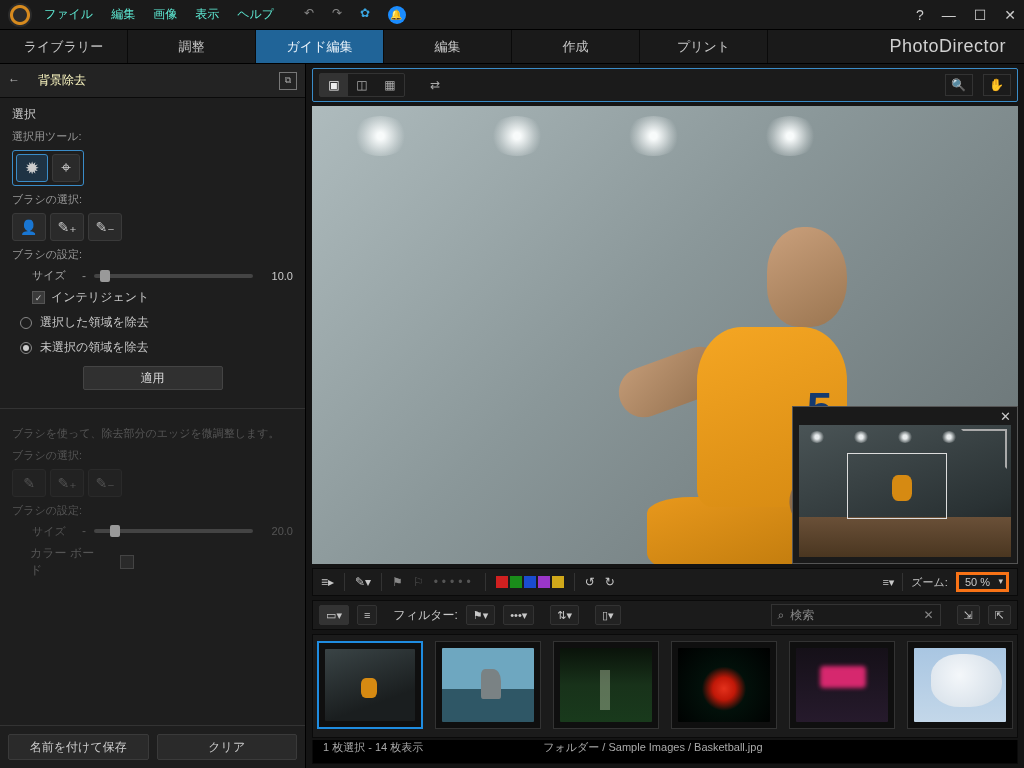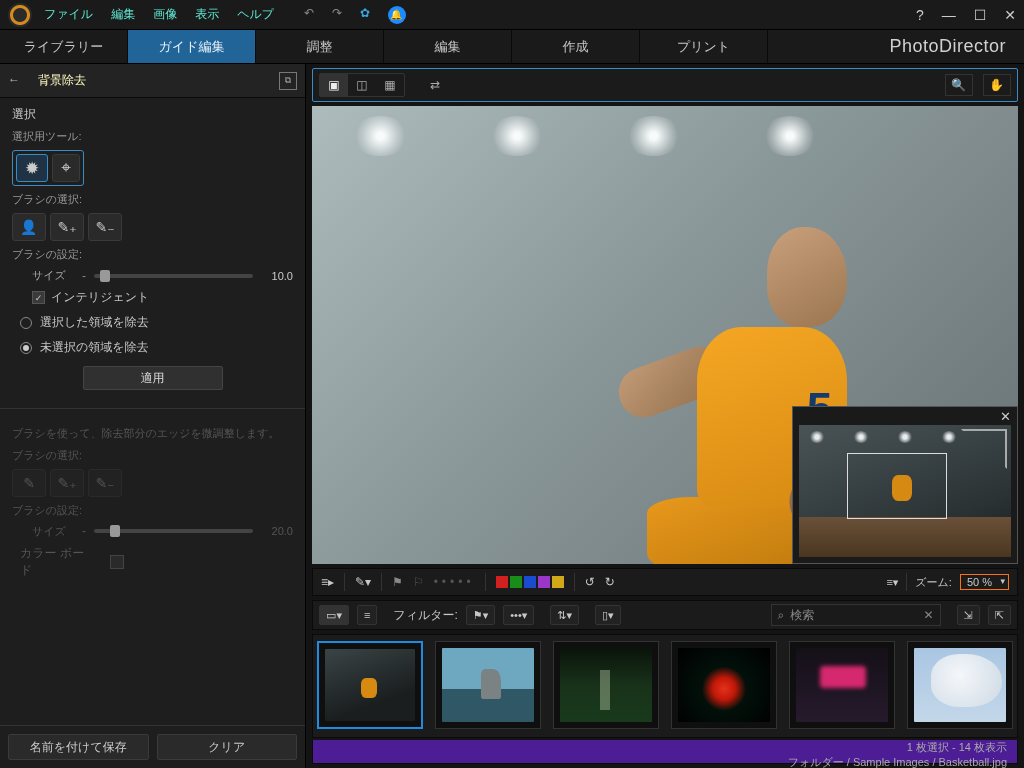--- a/index.html
+++ b/index.html
@@ -87,21 +87,21 @@
 .nav-lights div { width: 16px; height: 12px; background: radial-gradient(circle,#e8eced 20%,transparent 70%); border-radius: 50%; }
 .nav-hoop { position: absolute; top: 4px; right: 4px; width: 46px; height: 40px; border: 2px solid transparent; border-top: 2px solid #aaa; border-right: 2px solid #aaa; }
 .nav-player { position: absolute; left: 44%; top: 38%; width: 20px; height: 26px; background: #d68a12; border-radius: 30%; }
 .nav-rect { position: absolute; left: 48px; top: 28px; width: 100px; height: 66px; border: 1px solid #ddd; }
 
 .mid-toolbar { height: 28px; margin: 2px 6px; display: flex; align-items: center; gap: 10px; background: #1b1b1b; border: 1px solid #0a0a0a; padding: 0 8px; }
 .mid-toolbar .sep { width: 1px; height: 18px; background: #333; }
 .color-chips { display: flex; gap: 2px; }
 .chip { width: 12px; height: 12px; }
 .zoom-area { margin-left: auto; display: flex; align-items: center; gap: 8px; font-size: 11px; }
-.zoom-dd { border: 1px solid #f97316; padding: 1px 16px 1px 6px; position: relative; }
+.zoom-dd { border: 3px solid #f97316; padding: 1px 16px 1px 6px; position: relative; }
 .zoom-dd::after { content: "▾"; position: absolute; right: 3px; font-size: 9px; }
 
 .filter-bar { height: 30px; margin: 2px 6px; display: flex; align-items: center; gap: 8px; background: #1b1b1b; border: 1px solid #0a0a0a; padding: 0 6px; }
 .fb-btn { height: 20px; padding: 0 6px; border: 1px solid #333; display: flex; align-items: center; gap: 3px; font-size: 11px; border-radius: 2px; background: #222; }
 .fb-btn.active { background: #333; }
 .search-box { margin-left: auto; width: 170px; height: 22px; border: 1px solid #333; display: flex; align-items: center; padding: 0 6px; gap: 6px; color: #888; background: #1a1a1a; }
 .search-box .x { margin-left: auto; }
 .export-icons { display: flex; gap: 8px; margin-left: 8px; }
 
 .filmstrip { height: 104px; margin: 2px 6px; display: flex; gap: 12px; padding: 6px 4px; overflow: hidden; background: #1b1b1b; border: 1px solid #0a0a0a; }
@@ -113,21 +113,21 @@
 .tb2 { background: linear-gradient(180deg,#6ea7c0 55%,#2f5766 56%); }
 .tb2::after { content: ""; position: absolute; left: 42%; top: 28%; width: 20px; height: 30px; background: #7a8284; border-radius: 20% 40% 10% 10%; }
 .tb3 { background: linear-gradient(180deg,#0a130a,#18321a 50%,#193a1c); }
 .tb3::after { content: ""; position: absolute; left: 44%; top: 30%; width: 10px; height: 40px; background: rgba(220,235,200,.35); }
 .tb4 { background: radial-gradient(circle at 50% 55%,#e4311c 0%,#c11808 18%,#02100a 36%,#000 100%); }
 .tb5 { background: linear-gradient(180deg,#151018,#261a2c); }
 .tb5::after { content:"";position:absolute;left:26%;top:24%;width:46px;height:22px;background:#d6286e;filter:blur(2px);border-radius:4px;}
 .tb6 { background: linear-gradient(180deg,#a9c6e2,#c3d7e9); }
 .tb6::after { content:"";position:absolute;inset:8% 4% 20% 18%;background:radial-gradient(circle at 40% 40%,#f4f7fa,#cdd9e4);border-radius:40% 50% 45% 40%;}
 
-.statusbar { height: 24px; margin: 0 6px 4px 6px; display: flex; align-items: flex-end; padding: 0 10px; font-size: 11px; color: #aaa; background: #4c1d95; border: 1px solid #0a0a0a; border-top: none; flex-direction: column; }
+.statusbar { height: 24px; margin: 0 6px 4px 6px; display: flex; align-items: flex-start; padding: 0 10px; font-size: 11px; color: #aaa; background: #000000; border: 1px solid #0a0a0a; border-top: none; }
 .statusbar .path { margin-left: 120px; }
 </style>
 </head>
 <body>
 
 <div class="titlebar">
   <div class="logo"></div>
   <div class="menu">
     <span>ファイル</span>
     <span>編集</span>
@@ -144,22 +144,22 @@
   <div class="wincontrols">
     <span>?</span>
     <span>—</span>
     <span>☐</span>
     <span>✕</span>
   </div>
 </div>
 
 <div class="tabbar">
   <div class="tab">ライブラリー</div>
+  <div class="tab">調整</div>
   <div class="tab active">ガイド編集</div>
-  <div class="tab">調整</div>
   <div class="tab">編集</div>
   <div class="tab">作成</div>
   <div class="tab">プリント</div>
   <div class="brand">PhotoDirector</div>
 </div>
 
 <div class="main">
 
   <div class="left">
     <div class="panel-head">
@@ -219,21 +219,21 @@
       </div>
       <div class="sec-sub">ブラシの設定:</div>
       <div class="slider-row">
         <span class="slider-label">サイズ</span>
         <span>-</span>
         <div class="slider">
             <div class="thumb" style="left:10%"></div>
           </div>
         <span class="slider-val">20.0</span>
       </div>
-      <div class="slider-row" style="margin-left:8px">
+      <div class="slider-row" style="margin-left:18px">
         <span style="width:76px">カラー ボード</span>
         <span class="color-swatch"></span>
       </div>
     </div>
 
     <div class="bottom-actions">
       <div class="btn">名前を付けて保存</div>
       <div class="btn">クリア</div>
     </div>
   </div>

